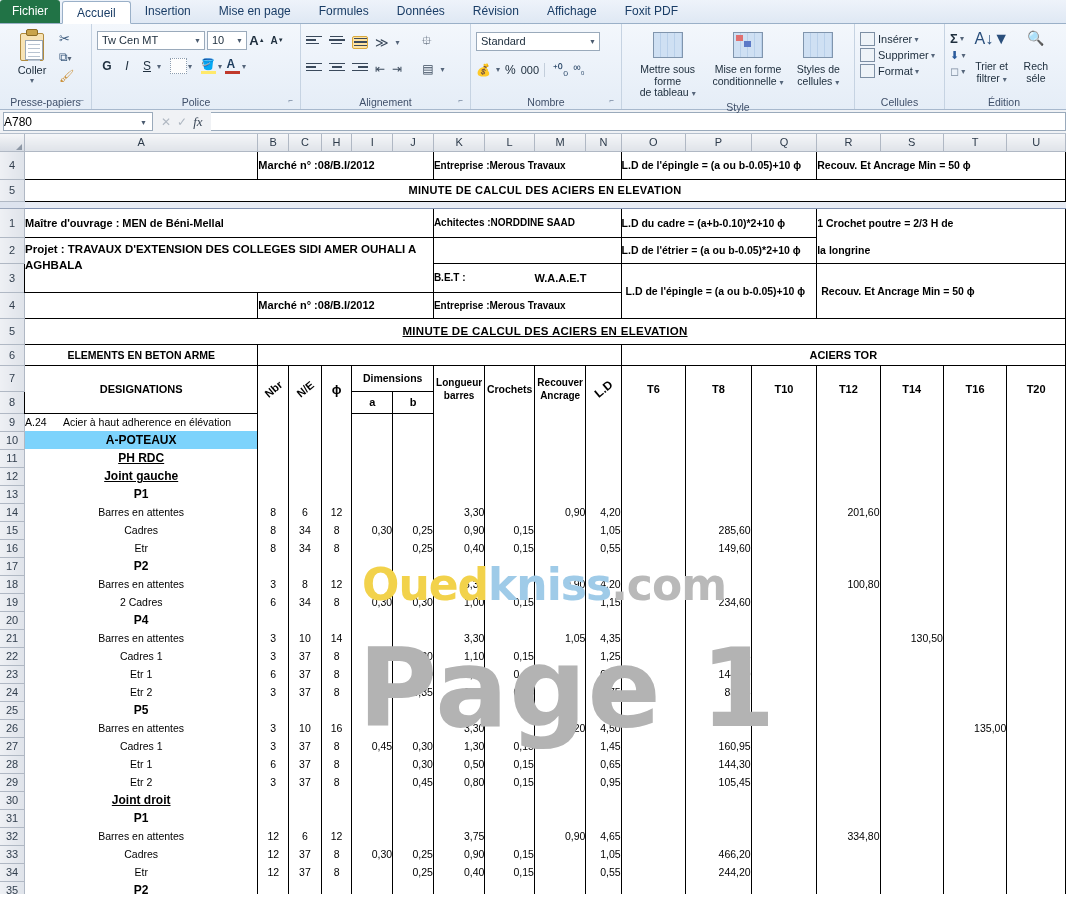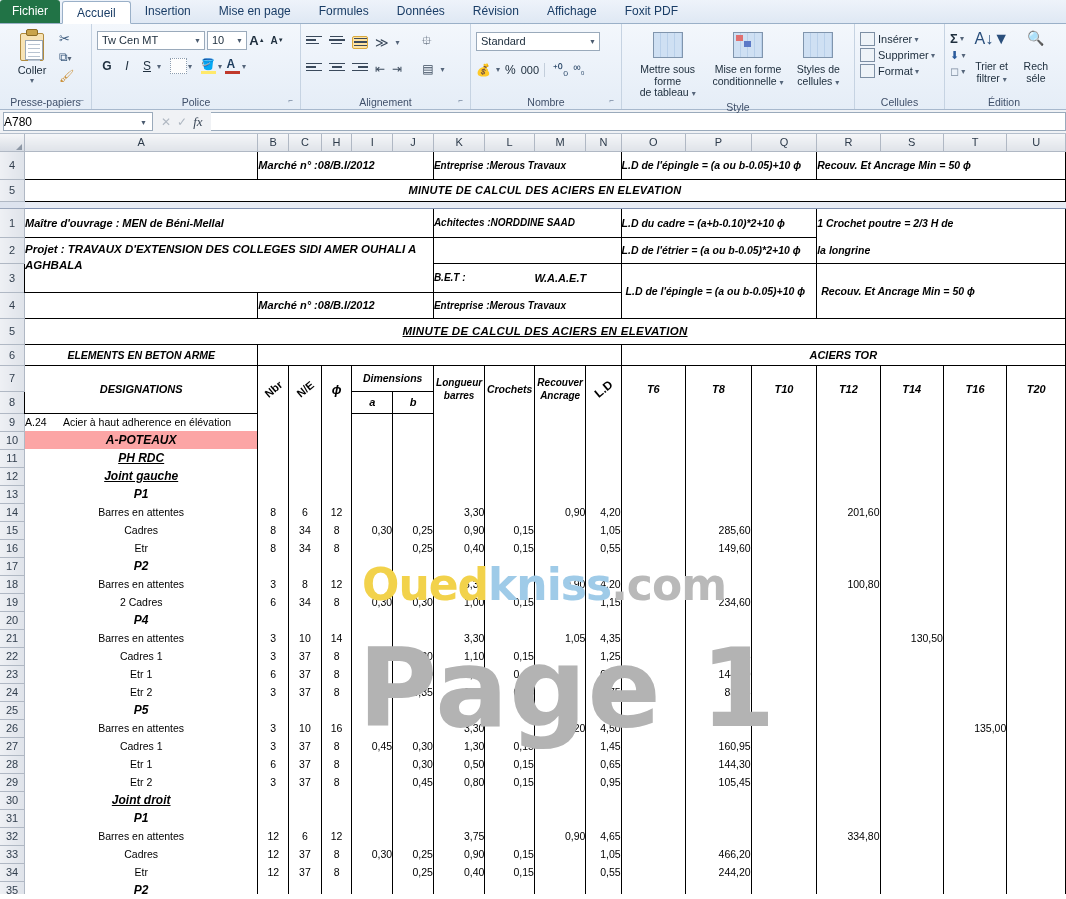--- a/index.html
+++ b/index.html
@@ -192,23 +192,23 @@
     white-space: nowrap;
     position: relative;
     background: transparent;
   }
   .bl { border-left: 1.6px solid #000; }
   .br { border-right: 1.6px solid #000; }
   .bt { border-top: 1.6px solid #000; }
   .bb { border-bottom: 1.6px solid #000; }
   .num { text-align:right; padding-right:3px; }
   .lft { text-align:left; padding-left:4px; }
-  .bold { font-weight: bold; font-style: italic; }
+  .bold { font-weight: bold; }
   .ul { text-decoration: underline; }
-  .green { background:#fca5a5; }
+  .green { background:#7dd3fc; }
   .t-big { font-size: 12px; }
 
   .rot {
     display:inline-block;
     transform: rotate(-40deg);
     font-weight:bold; font-size:11px;
   }
 
   
   .wm-ouedkniss {

